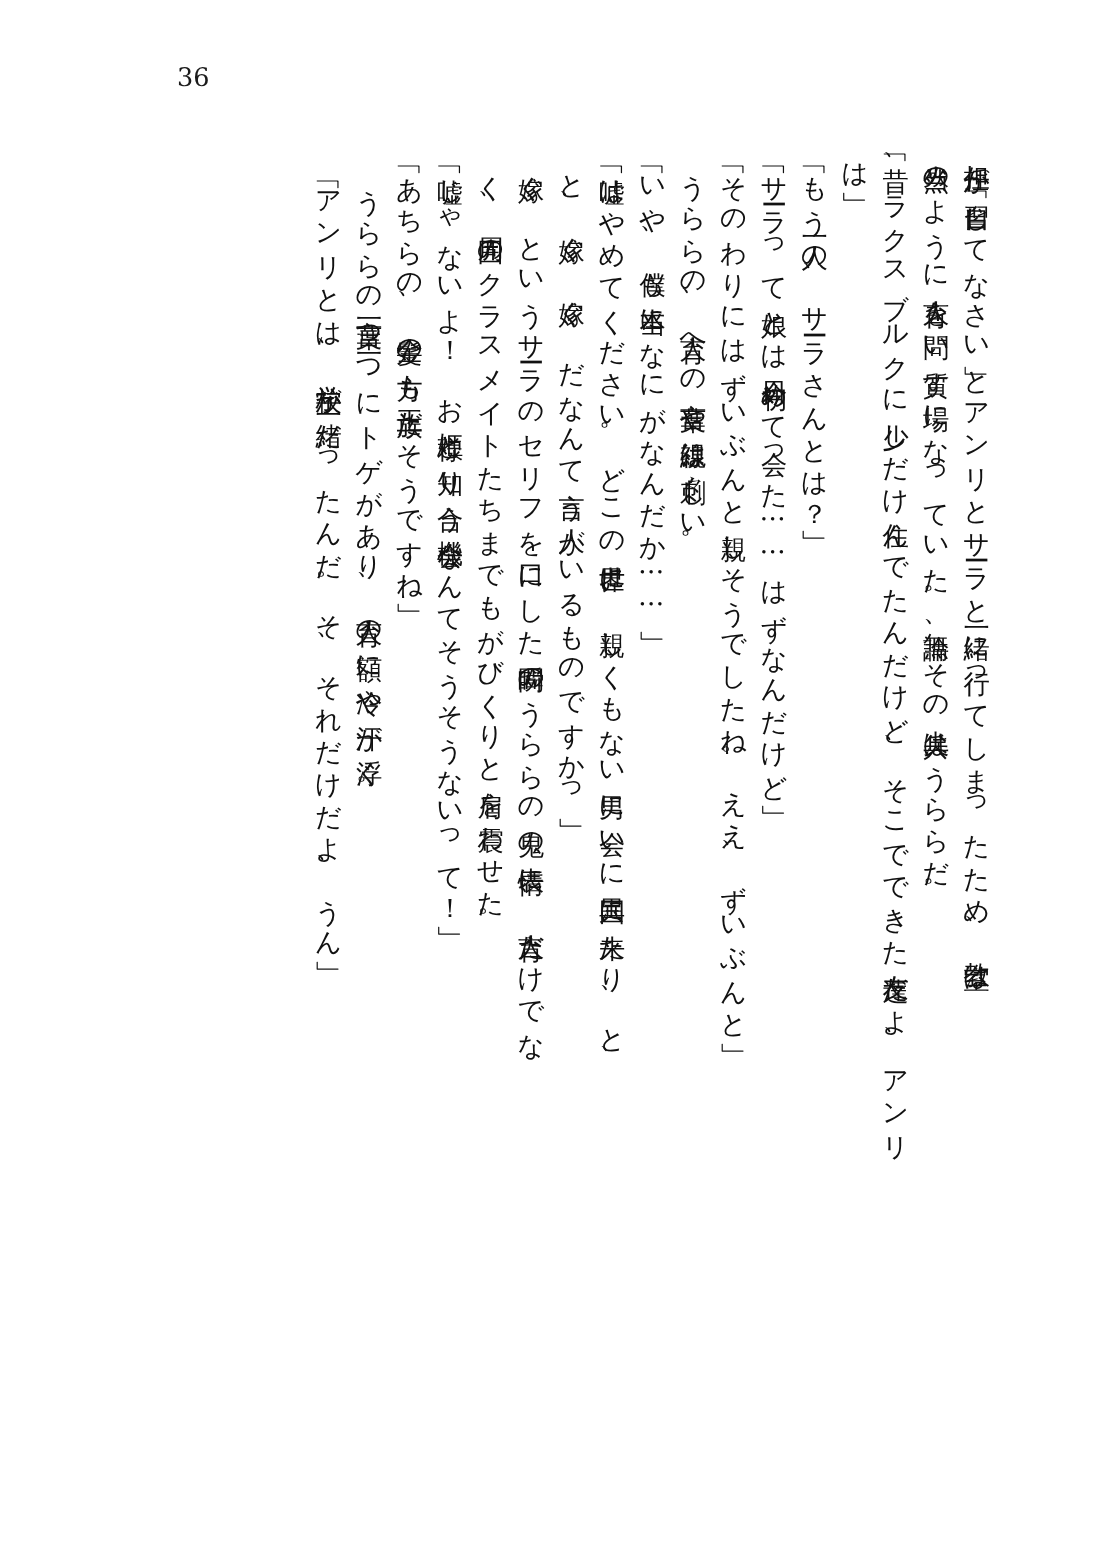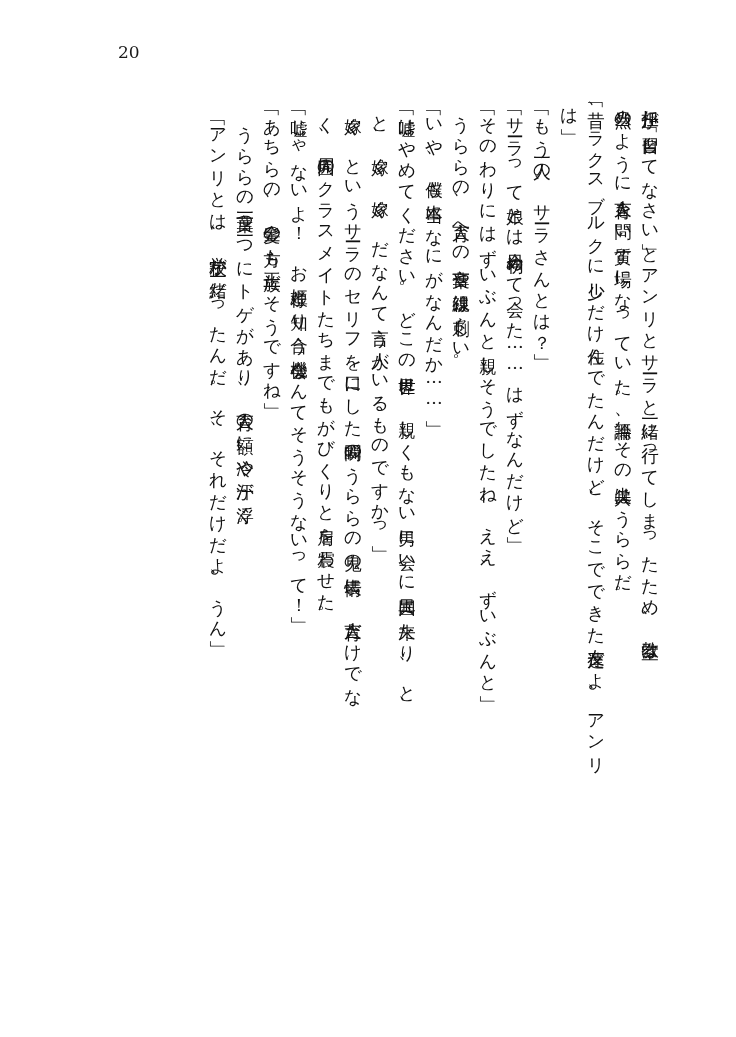--- a/index.html
+++ b/index.html
@@ -66,21 +66,21 @@
 
   
   .col.ind1 { padding-top: 8px; }
   .col.ind2 { padding-top: 18px; }
 </style>
 </head>
 <body>
 
 <div id="page">
 
-  <div id="page-number">20</div>
+  <div id="page-number">36</div>
 
   <div id="text-block">
     <div class="col">担任が「自習してなさい」とアンリとサーラと一緒に行ってしまったため、教室は</div>
     <div class="col">当然のように育人を問い質す場になっていた。無論、その尖兵はうららだ。</div>
     <div class="col">「昔、ラクスブルクに少しだけ住んでたんだけど、そこでできた友達だよ、アンリ</div>
     <div class="col">は」</div>
     <div class="col ind1">「もう一人の、サーラさんとは？」</div>
     <div class="col ind1">「サーラって娘とは今日初めて会った……はずなんだけど」</div>
     <div class="col ind1">「そのわりにはずいぶんと親しそうでしたね。ええ、ずいぶんと」</div>
     <div class="col ind1">うららの、育人への言葉や視線は刺々しい。</div>

